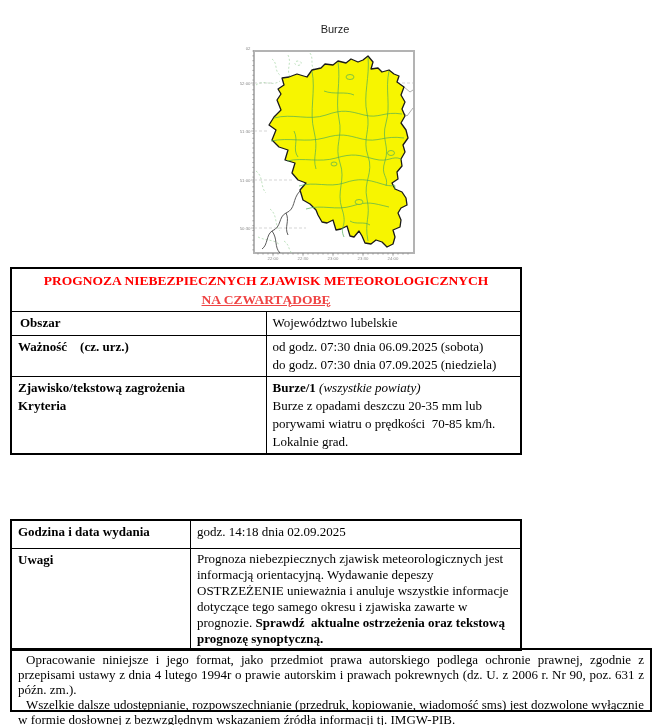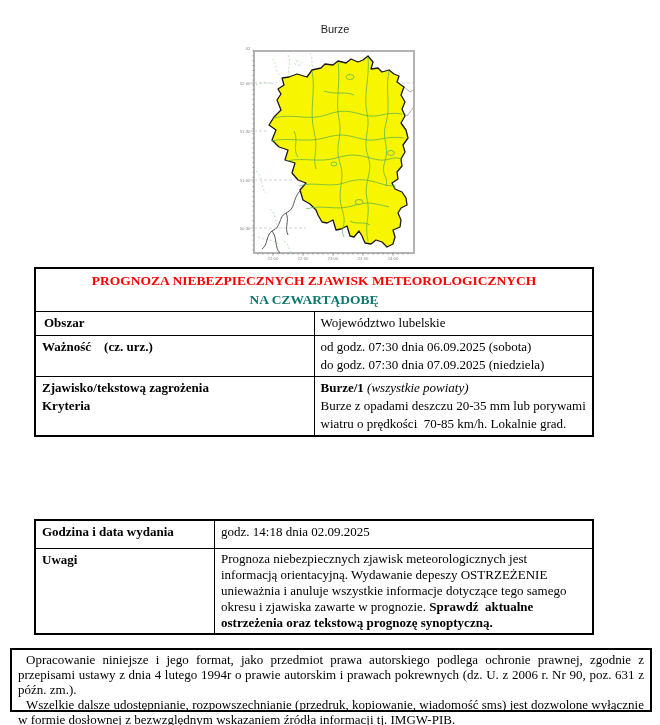--- a/index.html
+++ b/index.html
@@ -8,32 +8,32 @@
     font-family:"Liberation Serif",serif;color:#000;overflow:hidden;
   }
   .map-title{
     position:absolute;left:240px;top:23px;width:190px;text-align:center;
     font-family:"Liberation Sans",sans-serif;font-size:11px;color:#222;
   }
   svg.mapsvg{position:absolute;left:240px;top:45px;width:190px;height:220px;overflow:visible;}
   .ticklbl{font-family:"Liberation Sans",sans-serif;font-size:4.3px;fill:#8a8a8a;}
 
   table.doc{
-    position:absolute;left:10px;width:560px;border-collapse:collapse;table-layout:fixed;
-    font-size:13px;line-height:18px;margin-left:24px;
+    position:absolute;left:10px;width:512px;border-collapse:collapse;table-layout:fixed;
+    font-size:13px;line-height:18px;
   }
   table.t1{top:267px;}
   table.t2{top:519px;}
   table.doc{border:2px solid #000;}
   table.doc td{border:1px solid #000;vertical-align:top;padding:2px 6px;}
   td.lblcol{width:166px;font-weight:bold;padding-left:5px;}
   .ps{white-space:pre-wrap;}
   .hdr{ text-align:center;font-weight:bold;font-size:13.5px;line-height:19px;padding:2px 4px;}
   .hdr .l1{color:#ff0000;display:block;}
-  .hdr .l2{color:#0f766e;display:block;}
+  .hdr .l2{color:#ef4444;display:block;text-decoration:underline;}
   .uwagi-cell{line-height:16px;border-radius:18px;}
   .b{font-weight:bold;}
   .i{font-style:italic;}
   .footer-box{
     position:absolute;left:10px;top:648px;width:626px;height:56px;
     border:2px solid #000;padding:2px 6px;font-size:13px;line-height:15px;
     text-align:justify;
   }
   .footer-box p{margin:0;text-indent:8px;}
 </style>

